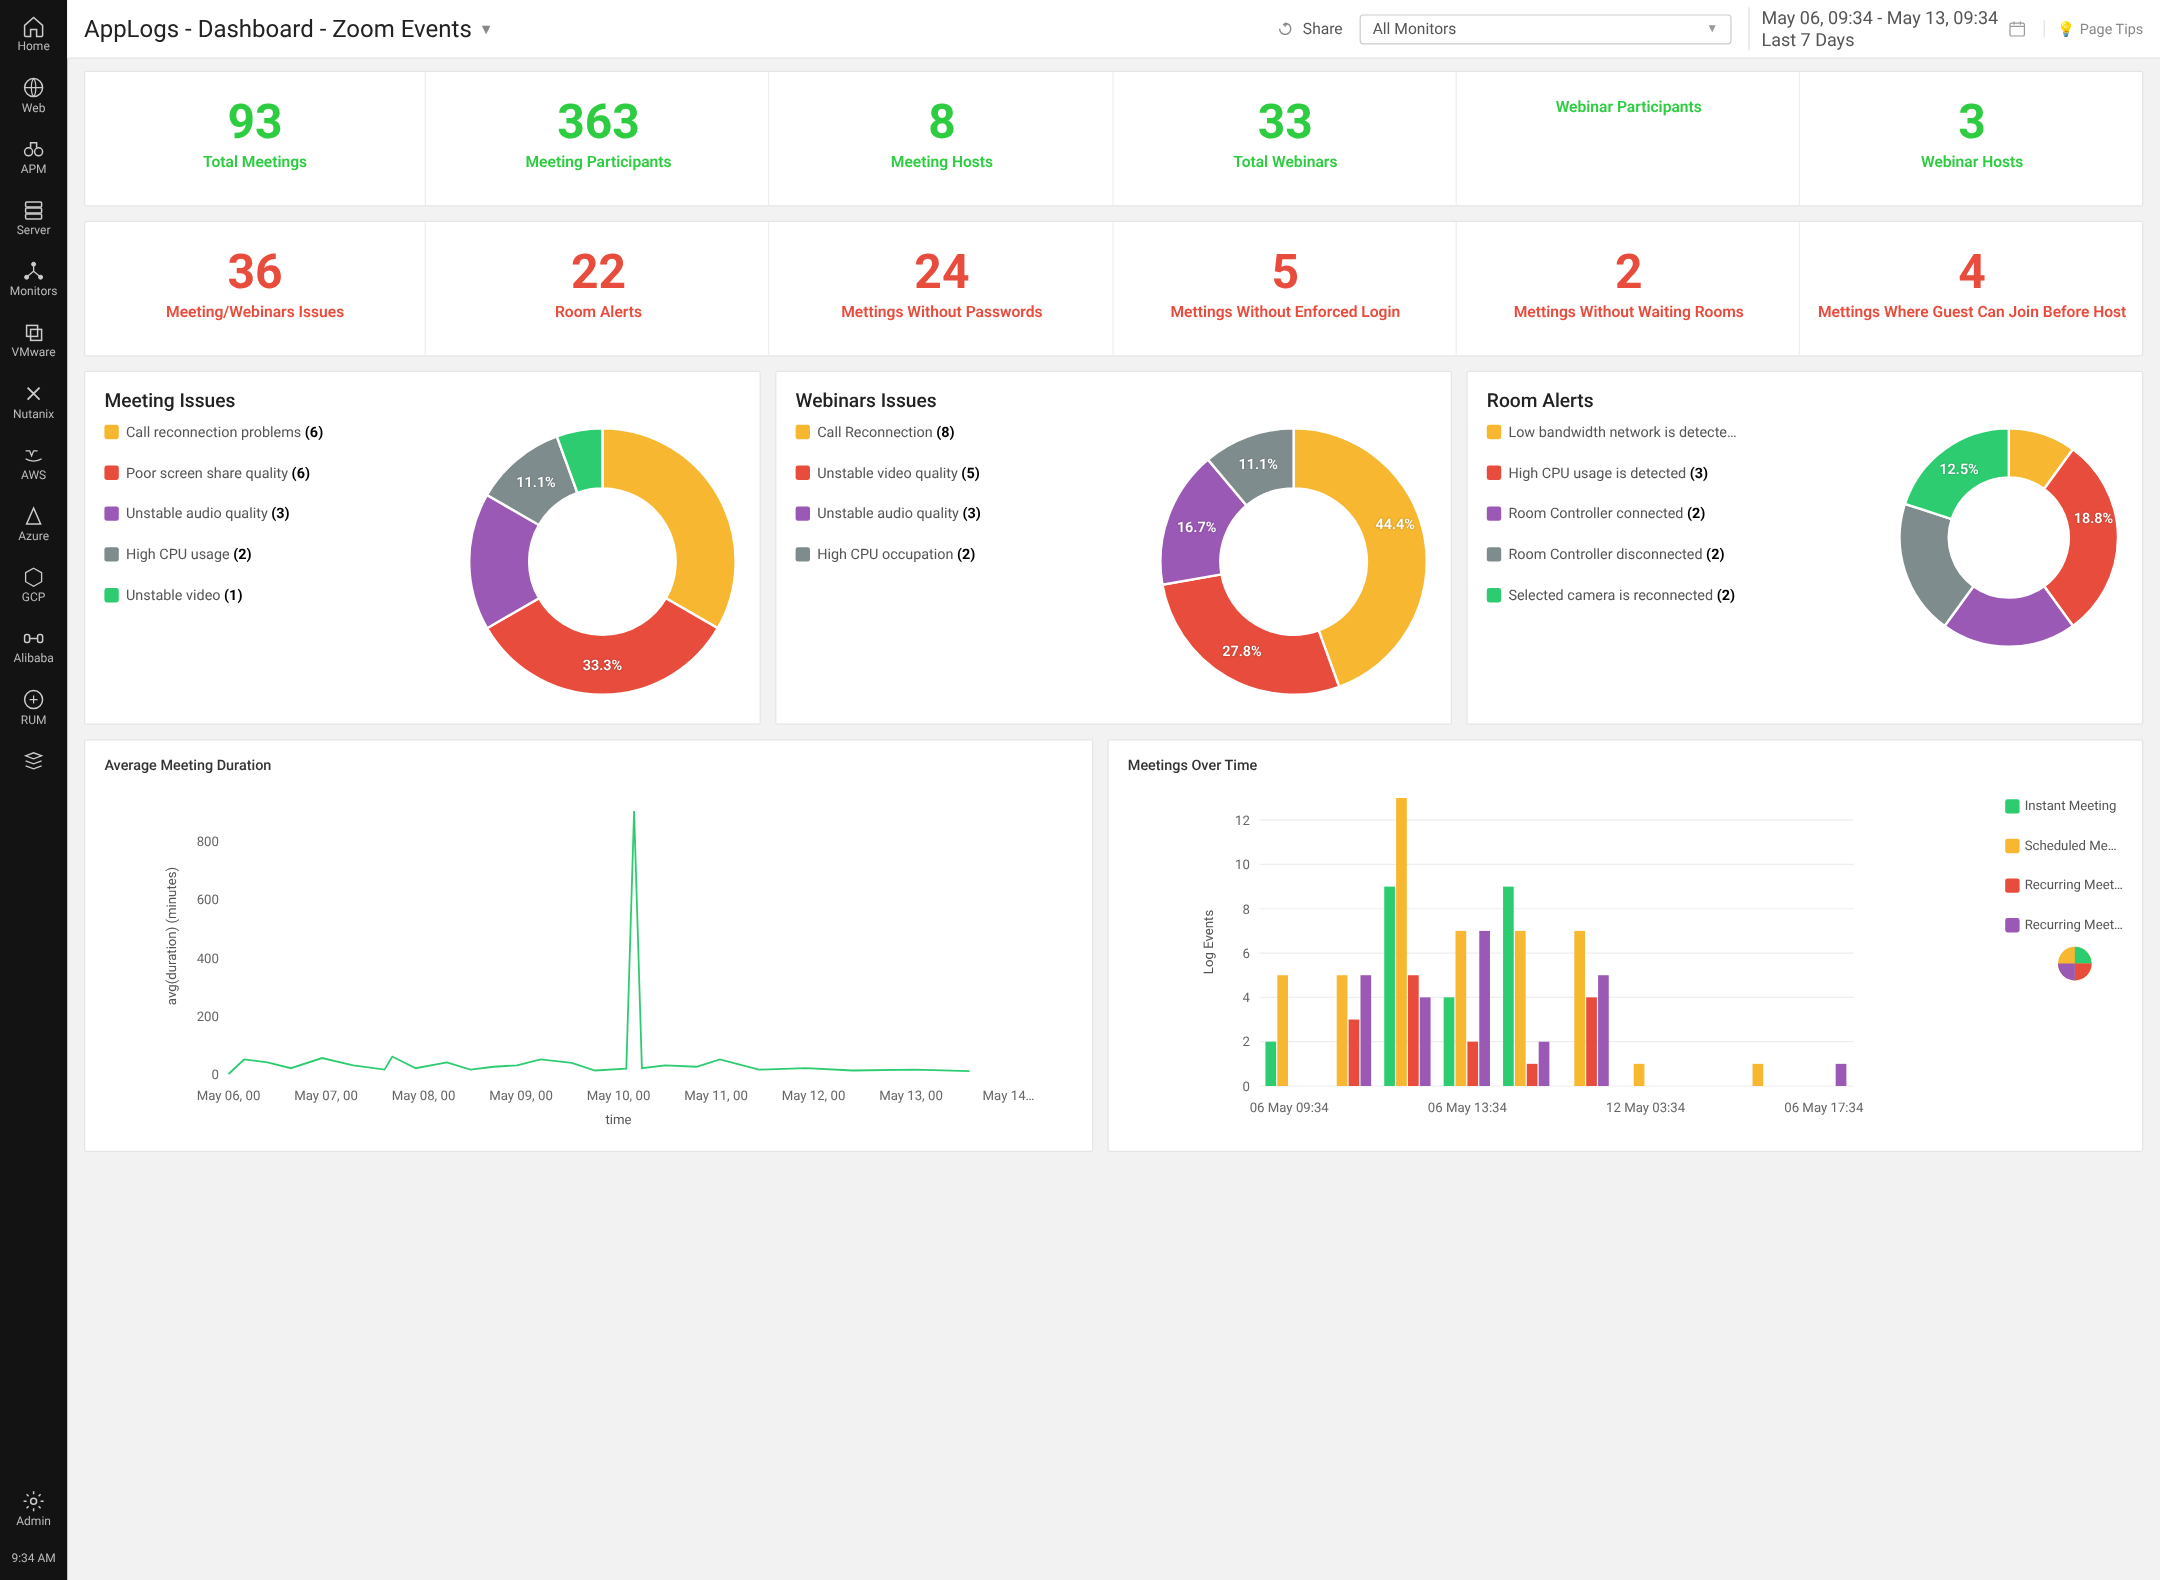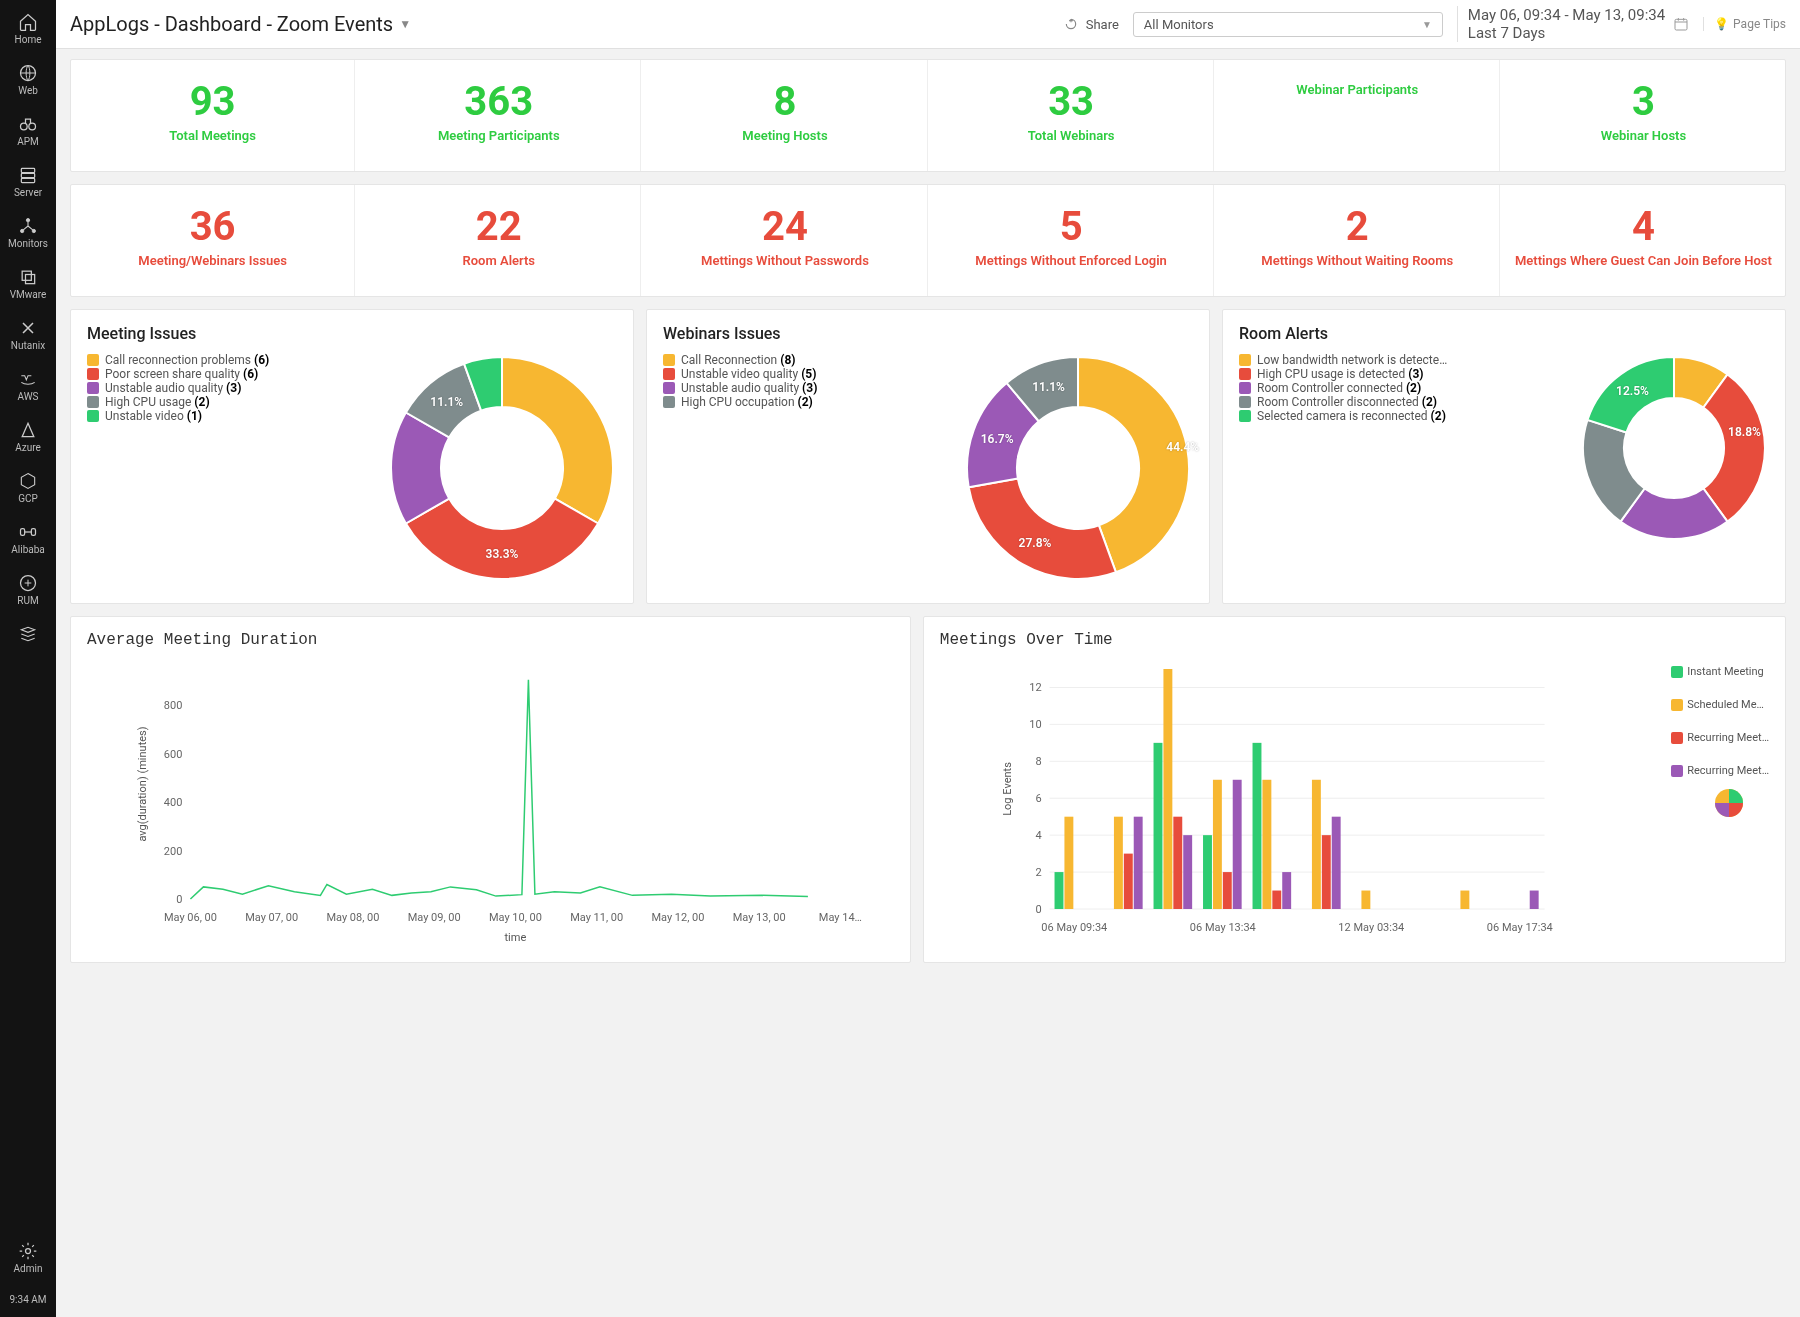--- a/index.html
+++ b/index.html
@@ -26,30 +26,30 @@
 .kpi { flex:1; padding: 22px 10px 28px; text-align:center; border-right:1px solid #eee; }
 .kpi:last-child{border-right:none;}
 .kpi .val { font-size: 40px; font-weight: 700; line-height:1; margin-bottom:6px;}
 .kpi .lab { font-size: 13px; font-weight: 600; }
 .kpi.green .val,.kpi.green .lab{ color:#2ecc40; }
 .kpi.red .val,.kpi.red .lab{ color:#e74c3c; }
 .panels { display:flex; gap:12px; }
 .panel { background:#fff; border:1px solid #e5e5e5; border-radius:2px; padding:14px 16px 20px; flex:1; }
 .panel h3 { font-size:16px; font-weight:500; color:#222; margin-bottom:10px; }
 .donut-wrap { display:flex; gap:18px; }
-.legend { flex:1; display:flex; flex-direction:column; gap:0; font-size:12px; }
+.legend { flex:1; display:flex; flex-direction:column; gap:20px; font-size:12px; }
 .legend-item { display:flex; align-items:center; gap:6px; color:#555;}
 .legend-item .sw { width:12px; height:12px; border-radius:2px; }
 .legend-item b { color:#000; font-weight:700;}
 .donut-slot { width:230px; height:230px; position:relative; }
 .donut-slot.small { width:190px; height:190px; }
 .donut-label { position:absolute; color:#fff; font-size:12px; font-weight:600; text-shadow:0 0 2px rgba(0,0,0,.3); transform:translate(-50%,-50%); }
 .charts-row { display:flex; gap:12px; }
 .chart-panel { background:#fff; border:1px solid #e5e5e5; border-radius:2px; padding:14px 16px 10px; }
-.chart-panel h3 { font-size:16px; font-weight:500; margin-bottom:10px;font-family:Liberation Mono, monospace; }
+.chart-panel h3 { font-size:12px; font-weight:500; margin-bottom:10px; }
 .chart-left { flex: 0 0 49%; }
 .chart-right { flex:1; position:relative;}
 .axis-label { font-size:11px; fill:#555; }
 .tick { font-size:11px; fill:#666; }
 .gridline { stroke:#eee; stroke-width:1; }
 .bar-legend { position:absolute; right:16px; top:48px; display:flex; flex-direction:column; gap:20px; font-size:11px;}
 .bar-legend .legend-item{gap:4px;}
 .mini-pie { position:absolute; right:40px; top:170px; width:32px;height:32px;}
 .ic-share{width:14px;height:14px;stroke:#888;fill:none;stroke-width:2;}
 .ic-cal{width:16px;height:16px;stroke:#999;fill:none;stroke-width:1.5;}
@@ -302,21 +302,21 @@
                 <div class="legend-item">
                   <span class="sw" style="background:#7f8c8d"></span>
                   <span>High CPU occupation <b>(2)</b></span>
                 </div>
               </div>
             <div class="donut-slot" id="donut-webinar"><svg width="230" height="230" viewBox="0 0 230 230">
                   <path d="M115 4A111 111 0 0 1 152.96423590914924 219.3058809072358L135.88032975003208 172.36823449897972A61.050000000000004 61.050000000000004 0 0 0 115 53.949999999999996Z" fill="#f7b731" stroke="#fff" stroke-width="2"></path>
                   <path d="M152.96423590914924 219.3058809072358A111 111 0 0 1 5.686339415644909 134.27494772102926L54.8774866786047 125.6012212465661A61.050000000000004 61.050000000000004 0 0 0 135.88032975003208 172.36823449897972Z" fill="#e74c3c" stroke="#fff" stroke-width="2"></path>
                   <path d="M5.686339415644909 134.27494772102926A111 111 0 0 1 43.65057532479412 29.969066813793447L75.75781642863677 68.2329867475864A61.050000000000004 61.050000000000004 0 0 0 54.8774866786047 125.6012212465661Z" fill="#9b59b6" stroke="#fff" stroke-width="2"></path>
                   <path d="M43.65057532479412 29.969066813793447A111 111 0 0 1 114.99999999999999 4L114.99999999999999 53.949999999999996A61.050000000000004 61.050000000000004 0 0 0 75.75781642863677 68.2329867475864Z" fill="#7f8c8d" stroke="#fff" stroke-width="2"></path>
-                </svg><span class="donut-label" style="left: 199.718px; top: 94px; margin-left: 20px;">44.4%</span><span class="donut-label" style="left: 71.9875px; top: 189.5px;">27.8%</span><span class="donut-label" style="left: 34.1629px; top: 85.5777px;">16.7%</span><span class="donut-label" style="left: 85.5777px; top: 34.1629px;">11.1%</span></div>
+                </svg><span class="donut-label" style="left: 199.718px; top: 84px;">44.4%</span><span class="donut-label" style="left: 71.9875px; top: 189.5px;">27.8%</span><span class="donut-label" style="left: 34.1629px; top: 85.5777px;">16.7%</span><span class="donut-label" style="left: 85.5777px; top: 34.1629px;">11.1%</span></div>
           </div>
         </div>
         <div class="panel">
           <h3>Room Alerts</h3>
           <div class="donut-wrap">
             <div class="legend" id="legend-room">
                 <div class="legend-item">
                   <span class="sw" style="background:#f7b731"></span>
                   <span>Low bandwidth network is detecte…</span>
                 </div>

